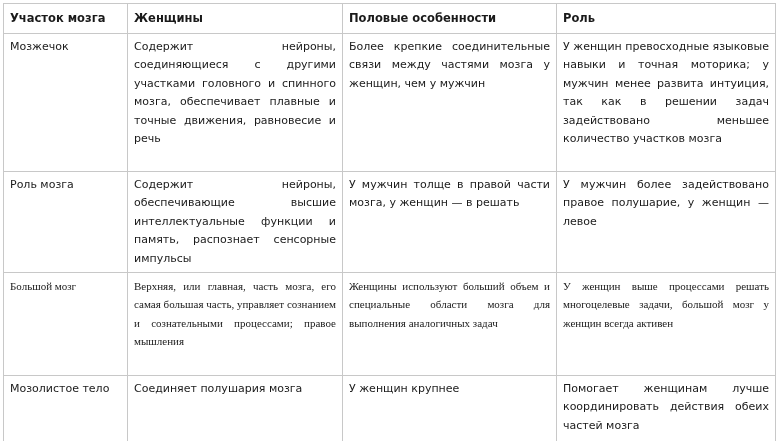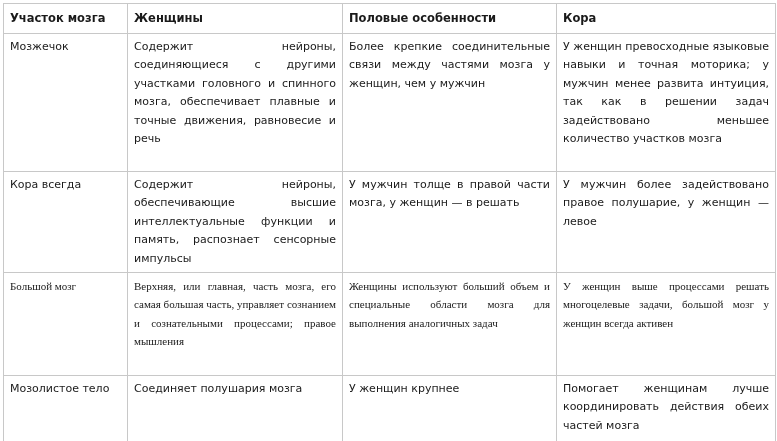--- a/index.html
+++ b/index.html
@@ -58,32 +58,32 @@
     <col class="c1">
       <col class="c2">
       <col class="c3">
       <col class="c4">
   </colgroup>
   <thead>
     <tr>
       <th>Участок мозга</th>
       <th>Женщины</th>
       <th>Половые особенности</th>
-      <th>Кора</th>
+      <th>Роль</th>
     </tr>
   </thead>
   <tbody>
     <tr class="r1">
       <td>Мозжечок</td>
       <td class="just">Содержит нейроны, соединяющиеся с другими участками головного и спинного мозга, обеспечивает плавные и точные движения, равновесие и речь</td>
       <td class="just">Более крепкие соединительные связи между частями мозга у женщин, чем у мужчин</td>
       <td class="just">У женщин превосходные языковые навыки и точная моторика; у мужчин менее развита интуиция, так как в решении задач задействовано меньшее количество участков мозга</td>
     </tr>
     <tr class="r2">
-      <td>Кора всегда</td>
+      <td>Роль мозга</td>
       <td class="just">Содержит нейроны, обеспечивающие высшие интеллектуальные функции и память, распознает сенсорные импульсы</td>
       <td class="just">У мужчин толще в правой части мозга, у женщин — в решать</td>
       <td class="just">У мужчин более задействовано правое полушарие, у женщин — левое</td>
     </tr>
     <tr class="r3">
       <td>Большой мозг</td>
       <td class="just">Верхняя, или главная, часть мозга, его самая большая часть, управляет сознанием и сознательными процессами; правое мышления</td>
       <td class="just">Женщины используют больший объем и специальные области мозга для выполнения аналогичных задач</td>
       <td class="just">У женщин выше процессами решать многоцелевые задачи, большой мозг у женщин всегда активен</td>
     </tr>

